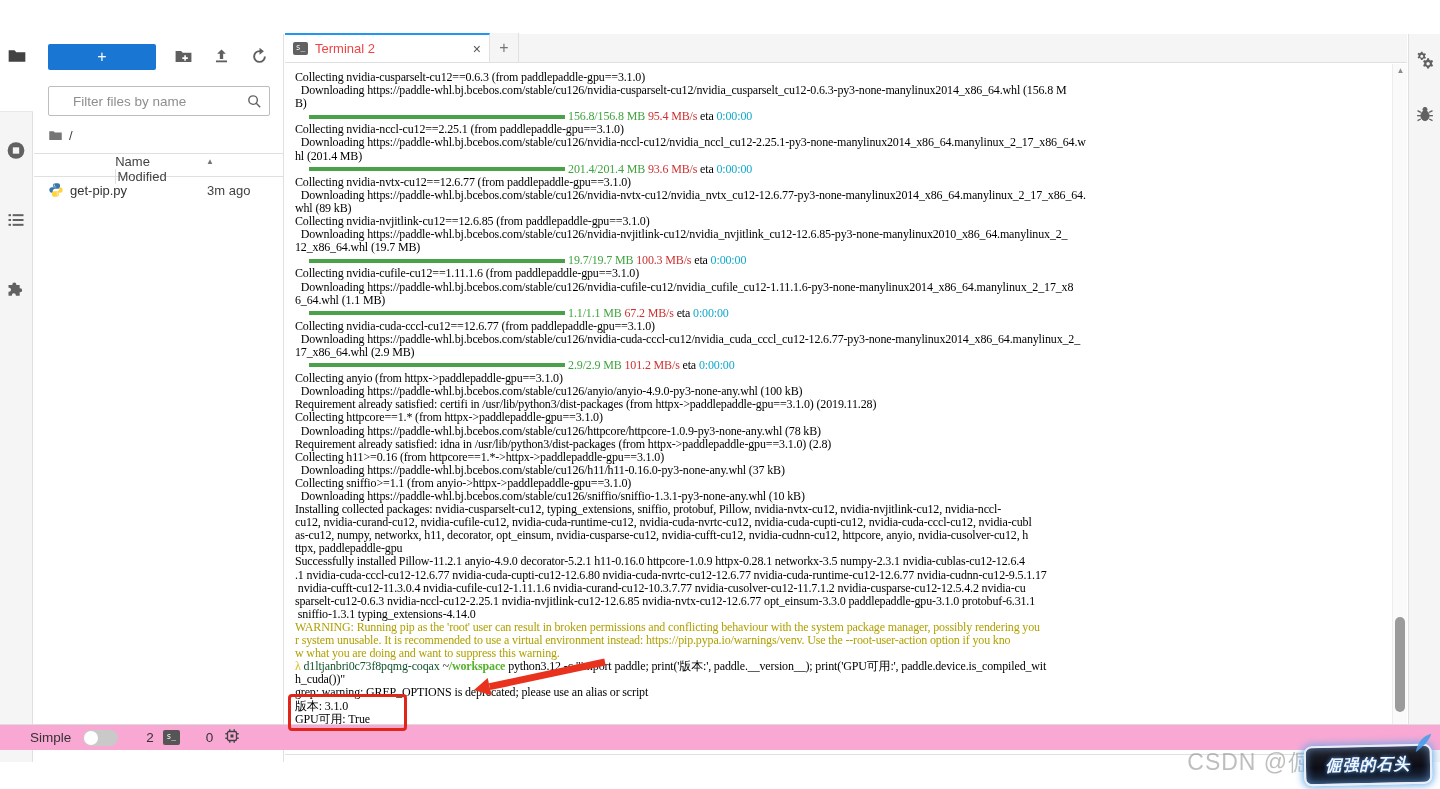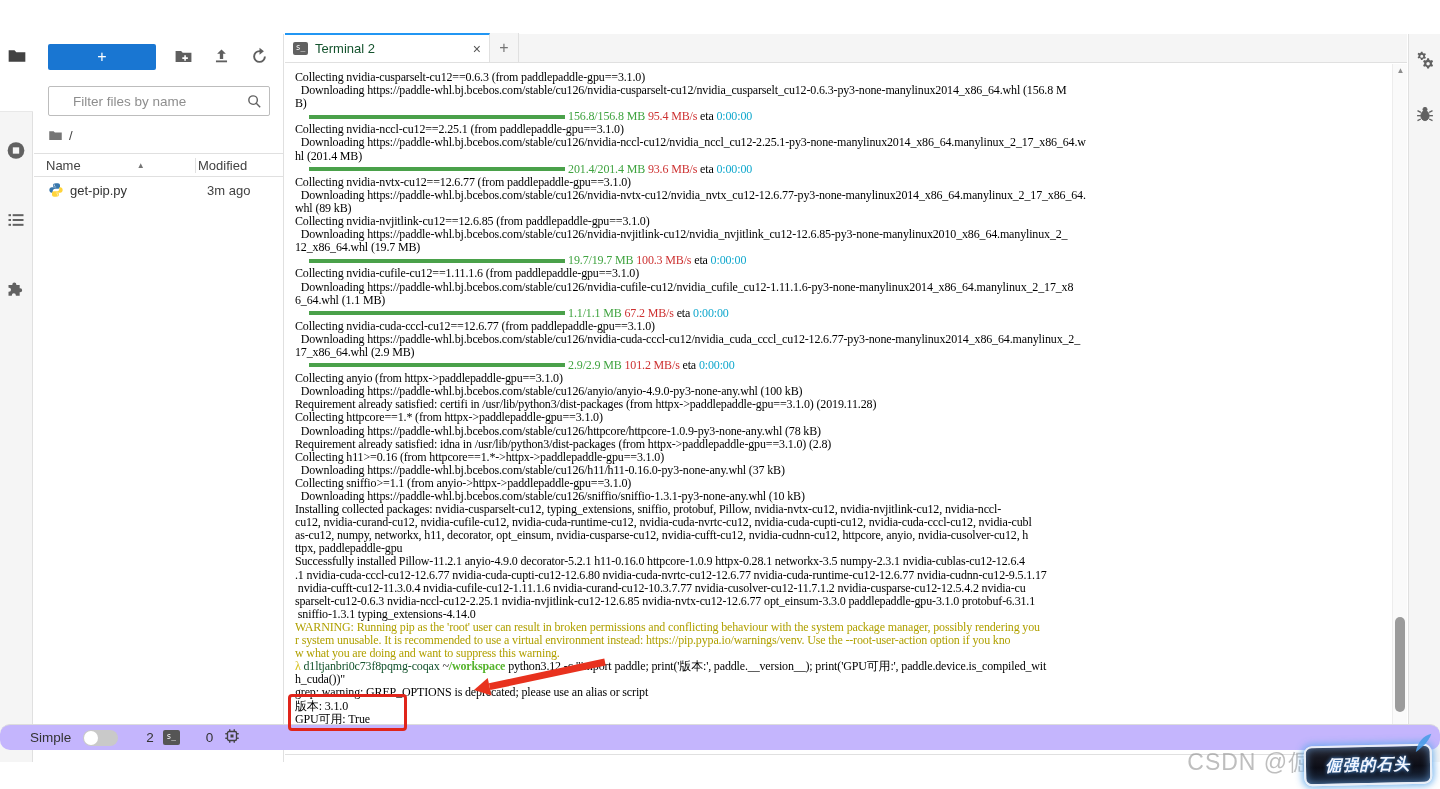--- a/index.html
+++ b/index.html
@@ -30,38 +30,38 @@
     color:#fff; font-size:16px; line-height:22px; cursor:pointer; }
   .tb-icon { width:20px; height:20px; }
   .filter-wrap { margin:8px 12px 0 14px; position:relative; }
   .filter-input { width:222px; height:30px; border:1px solid #bdbdbd; border-radius:2px;
     padding:0 30px 0 24px; font-size:13.5px; color:#333; }
   .filter-input::placeholder { color:#8e8e8e; }
   .filter-search { position:absolute; right:8px; top:7px; }
   .breadcrumb { display:flex; align-items:center; gap:6px; padding:12px 14px 10px 14px; }
   .breadcrumb .crumb { font-size:13px; color:#424242; }
   .fb-header { display:flex; align-items:center; height:24px; border-top:1px solid #e0e0e0;
-    border-bottom:1px solid #e0e0e0; font-size:13px; color:#424242; }
+    border-bottom:1px solid #e0e0e0; font-size:13px; color:#424242;flex-direction:column; }
   .fb-header .col-name { flex:1; padding-left:12px; display:flex; align-items:center; }
   .fb-header .sort { color:#757575; font-size:8px; margin-left:56px; }
   .fb-header .col-mod { width:88px; border-left:1px solid #e0e0e0; padding-left:2px; }
   .file-row { display:flex; align-items:center; height:26px; font-size:13px; color:#333; }
   .file-row .f-icon { margin:0 6px 0 14px; width:16px; height:16px; }
   .file-row .f-name { flex:1; }
   .file-row .f-mod { width:88px; color:#424242; padding-left:12px; }
 
   
   .main { position:absolute; left:285px; top:34px; width:1122px; height:728px; }
   .tab-bar { height:29px; background:#f5f5f5; border-bottom:1px solid #e0e0e0;
     display:flex; align-items:flex-end; }
   .tab { width:205px; height:29px; background:#fff; border-top:2px solid #2196f3;
     border-right:1px solid #e0e0e0; display:flex; align-items:center; padding:0 8px; gap:7px; }
   .term-glyph { width:15px; height:13px; background:#616161; border-radius:2px; color:#fff;
     font-family:"DejaVu Sans Mono", monospace; font-size:8px; line-height:12px; text-align:center; }
-  .tab-label { flex:1; font-size:13px; color:#14532d; }
+  .tab-label { flex:1; font-size:13px; color:#ef4444; }
   .tab-close { color:#555; font-size:14px; cursor:pointer; }
   .tab-plus { width:29px; height:29px; border-right:1px solid #e0e0e0; color:#757575;
     font-size:16px; display:flex; align-items:center; justify-content:center; background:#f5f5f5; cursor:pointer; }
 
   .terminal { position:absolute; left:0; top:30px; width:1122px; height:691px; background:#fff;
     border-bottom:1px solid #e0e0e0; overflow:hidden; }
   .term-text { position:absolute; left:10px; top:7px; right:16px; bottom:0;
     font-family:Liberation Serif, serif; font-size:12px; line-height:13.1px;
     color:#000; white-space:pre; letter-spacing:-0.15px; }
   .tl { height:13.1px; }
@@ -79,22 +79,22 @@
     background:#fafafa; border-left:1px solid #ededed; }
   .sb-arrow { width:15px; height:14px; color:#8c8c8c; font-size:8px; text-align:center; line-height:14px; }
   .sb-arrow.down { position:absolute; bottom:0; }
   .sb-thumb { position:absolute; left:2px; width:10px; top:553px; height:95px; background:#9b9b9b; border-radius:5px; }
 
   .right-strip { position:absolute; left:1408px; top:34px; width:32px; height:728px;
     background:#f5f5f5; border-left:1px solid #e0e0e0;
     display:flex; flex-direction:column; align-items:center; gap:34px; padding-top:16px; }
 
   
-  .status-bar { position:absolute; left:0; top:724px; width:1440px; height:26px; background:#c4b5fd;
-    border-top:1px solid #dcdcdc; display:flex; align-items:center; font-size:13.5px; color:#333;border-radius:10px; }
+  .status-bar { position:absolute; left:0; top:724px; width:1440px; height:26px; background:#f9a8d4;
+    border-top:1px solid #dcdcdc; display:flex; align-items:center; font-size:13.5px; color:#333; }
   .sb-simple { margin-left:30px; }
   .toggle { margin-left:12px; width:35px; height:16px; background:#c9c9c9; border-radius:8px; position:relative; cursor:pointer; }
   .toggle .knob { position:absolute; left:1px; top:1px; width:14px; height:14px; background:#fff; border-radius:50%; }
   .sb-count { margin-left:26px; }
   .sb-count.first { margin-left:28px; }
   .sb-term { margin-left:9px; width:17px; height:15px; background:#555; border-radius:2px; color:#fff;
     font-family:"DejaVu Sans Mono", monospace; font-size:8px; line-height:13px; text-align:center; }
   .sb-chip { margin-left:10px; }
 
   

